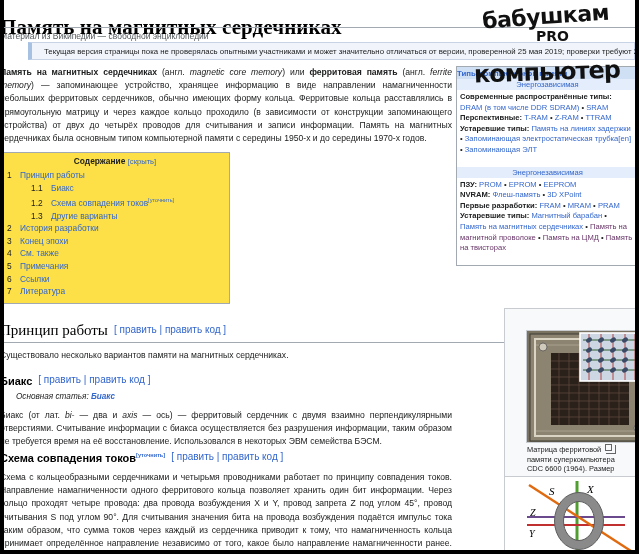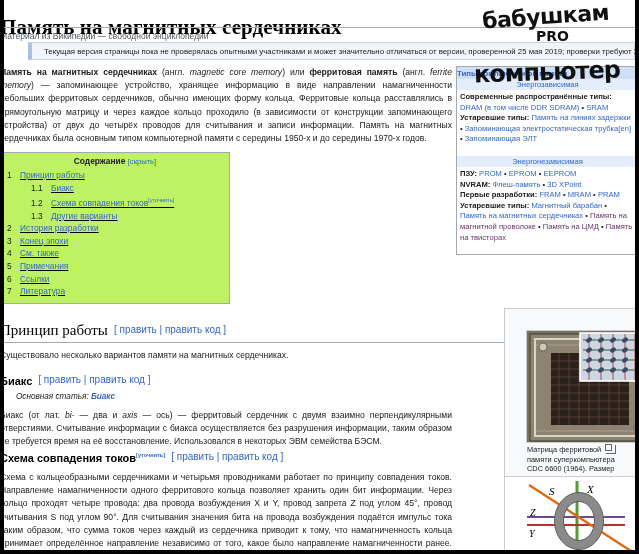--- a/index.html
+++ b/index.html
@@ -42,26 +42,26 @@
     position:absolute;left:-4px;top:66px;width:452px;
     font-size:8.6px;line-height:13.2px;color:#202122;text-align:justify;
   }
   .lead b{font-weight:bold;}
   .lead i{font-style:italic;}
   a{color:#3366cc;text-decoration:none;}
 
   
   .toc{
     position:absolute;left:-4px;top:152px;width:230px;
-    border:1px solid #a2a9b1;background:#bef264;
+    border:1px solid #a2a9b1;background:#fde047;
     padding:3px 6px 5px 6px;box-sizing:border-box;
   }
   .toc-title{font-size:8.4px;text-align:center;font-weight:bold;color:#202122;margin-bottom:3px;}
   .toc-title .tog{font-weight:normal;color:#3366cc;font-size:7.6px;}
-  .toc ul{list-style:none;margin:0;padding:0;text-decoration:underline;}
+  .toc ul{list-style:none;margin:0;padding:0;}
   .toc li{font-size:8.4px;line-height:12.6px;color:#3366cc;white-space:nowrap;}
   .toc li .num{color:#202122;display:inline-block;min-width:13px;}
   .toc li.lvl2{padding-left:24px;}
   .toc li.lvl2 .num{min-width:20px;}
   .sup{font-size:5.6px;vertical-align:super;color:#3366cc;}
 
   
   .h2{
     position:absolute;left:-4px;width:460px;
     font-family:"Liberation Serif","DejaVu Serif",serif;
@@ -201,20 +201,21 @@
     <div class="para" style="top:471px">Схема с кольцеобразными сердечниками и четырьмя проводниками работает по принципу совпадения токов. Направление намагниченности одного ферритового кольца позволяет хранить один бит информации. Через кольцо проходят четыре провода: два провода возбуждения X и Y, провод запрета Z под углом 45°, провод считывания S под углом 90°. Для считывания значения бита на провода возбуждения подаётся импульс тока таким образом, что сумма токов через каждый из сердечника приводит к тому, что намагниченность кольца принимает определённое направление независимо от того, какое было направление намагниченности ранее. Значение бита можно определить, измеряя ток на проводе считывания: если кольцо</div>
 
     <div class="navbox">
       <div class="nb-title">
         <a href="#">Типы компьютерной памяти</a>
       </div>
       <div id="navbox-groups">
           <div class="nb-group">Энергозависимая</div>
           <div class="nb-body">
             <div><b>Современные распространённые типы: </b><a href="#">DRAM (в том числе DDR SDRAM)</a><span class="sep"> • </span><a href="#">SRAM</a></div>
+            <div><b>Перспективные: </b><a href="#">T-RAM</a><span class="sep"> • </span><a href="#">Z-RAM</a><span class="sep"> • </span><a href="#">TTRAM</a></div>
             <div><b>Устаревшие типы: </b><a href="#">Память на линиях задержки</a><span class="sep"> • </span><a href="#">Запоминающая электростатическая трубка[en]</a><span class="sep"> • </span><a href="#">Запоминающая ЭЛТ</a></div>
           </div>
           <div class="nb-group">Энергонезависимая</div>
           <div class="nb-body">
             <div><b>ПЗУ: </b><a href="#">PROM</a><span class="sep"> • </span><a href="#">EPROM</a><span class="sep"> • </span><a href="#">EEPROM</a></div>
             <div><b>NVRAM: </b><a href="#">Флеш-память</a><span class="sep"> • </span><a href="#">3D XPoint</a></div>
             <div><b>Первые разработки: </b><a href="#">FRAM</a><span class="sep"> • </span><a href="#">MRAM</a><span class="sep"> • </span><a href="#">PRAM</a></div>
             <div><b>Устаревшие типы: </b><a href="#">Магнитный барабан</a><span class="sep"> • </span><a href="#">Память на магнитных сердечниках</a><span class="sep"> • </span><a href="#" class="vis">Память на магнитной проволоке</a><span class="sep"> • </span><a href="#" class="vis">Память на ЦМД</a><span class="sep"> • </span><a href="#" class="vis">Память на твисторах</a></div>
           </div>
         </div>

